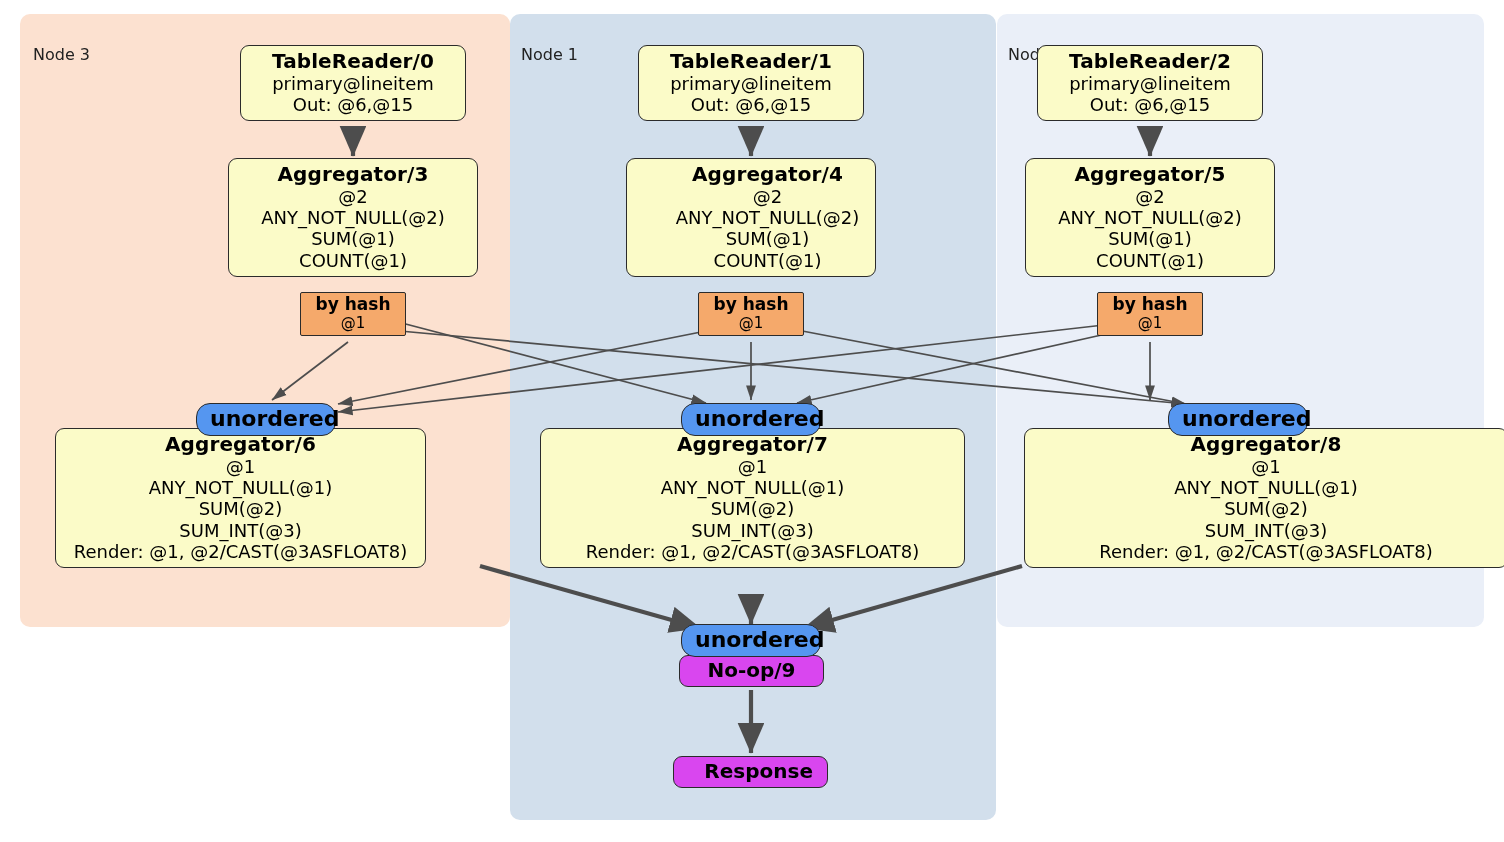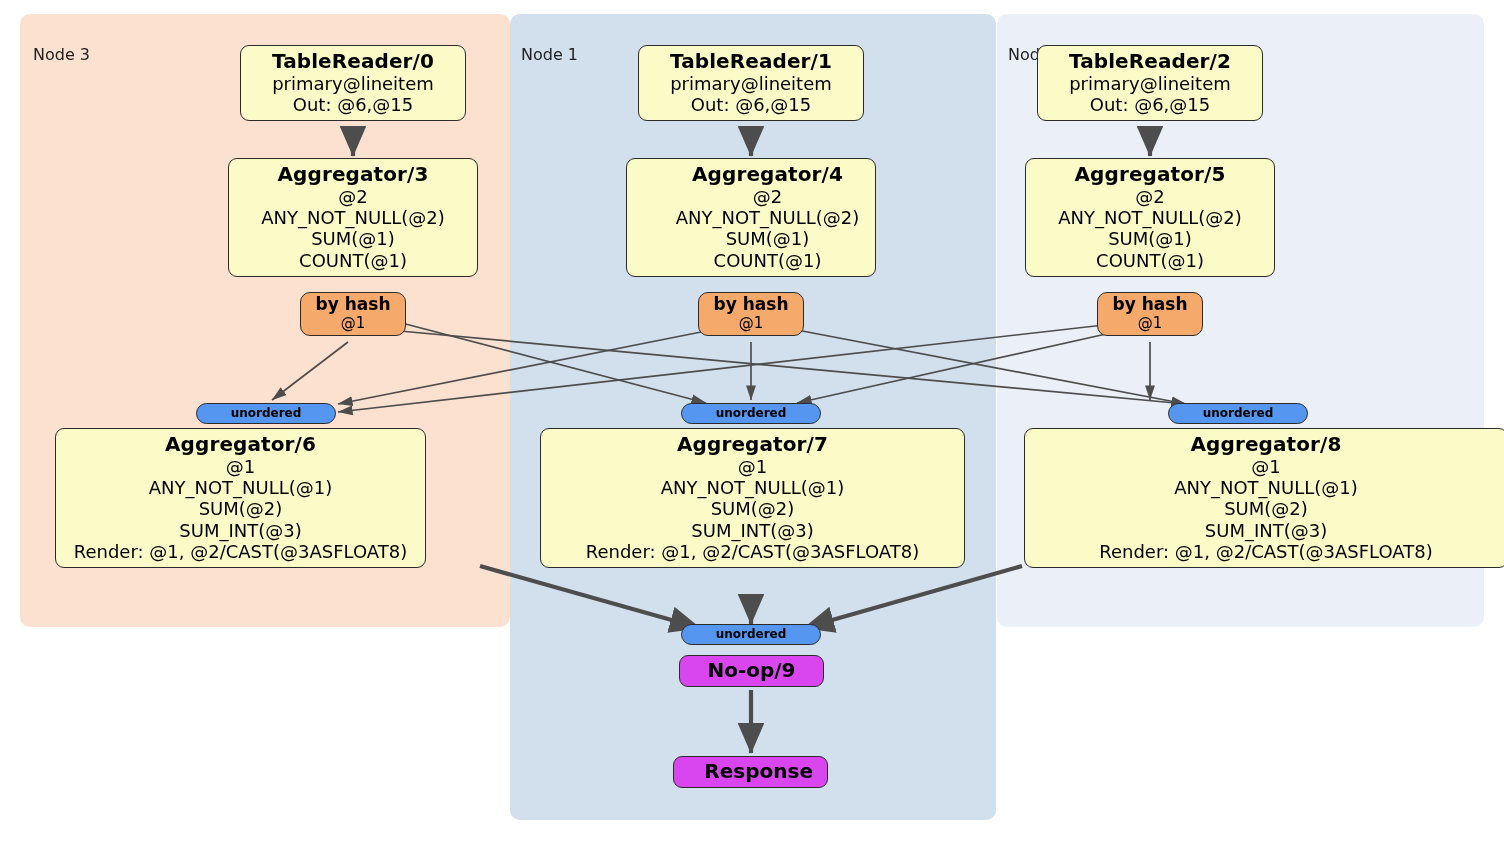--- a/index.html
+++ b/index.html
@@ -57,34 +57,34 @@
     border-radius:9px;
     padding:3px 14px 4px 14px;
     font-weight:bold;
     font-size:20px;
     color:#000;
   }
 
   .router{
     background:#f5a96b;
     border:1.4px solid #2b2b2b;
-    border-radius:10px;
+    border-radius:2px;
     padding:2px 12px 3px 12px;
     color:#000;
   }
   .router .rt{display:block;font-weight:bold;font-size:17px;}
   .router .rs{display:block;font-size:15px;}
 
   .stream{
     background:#5596f0;
     border:1.4px solid #2b2b2b;
     border-radius:14px;
     padding:2px 13px 3px 13px;
     font-weight:bold;
-    font-size:12px;
+    font-size:22px;
     color:#000;
   }
 
   
   .layer-region{z-index:1;}
   .layer-edges{z-index:2;}
   .layer-node{z-index:3;}
   .layer-node-top{z-index:4;}
 </style>
 </head>

